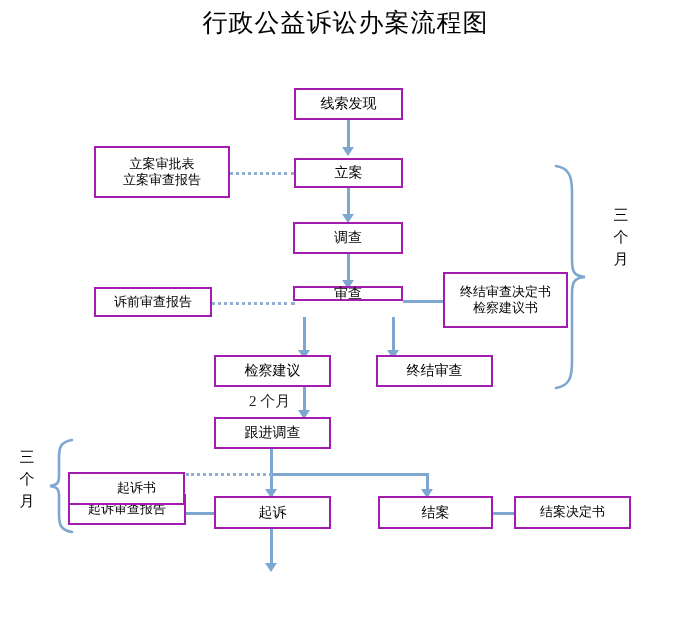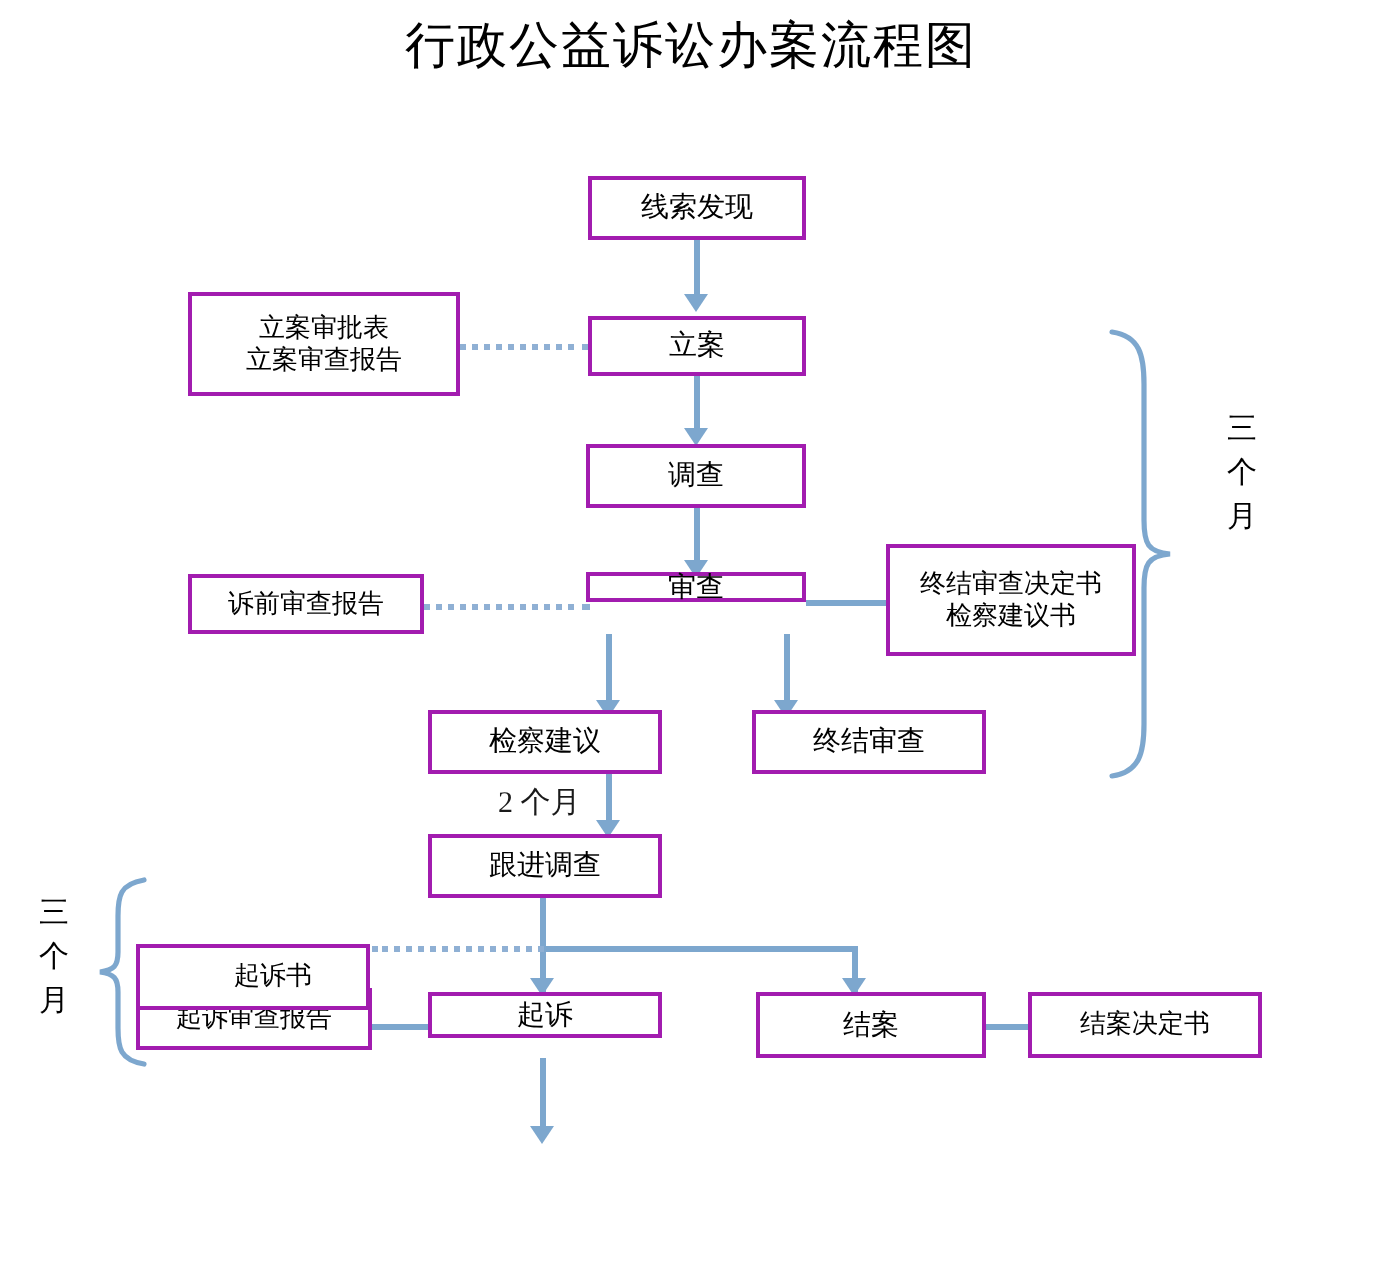--- a/index.html
+++ b/index.html
@@ -176,21 +176,21 @@
   <div class="node" style="left:293px; top:222px; width:110px; height:32px;">调查</div>
 
   <div class="node" style="left:293px; top:286px; width:110px; height:15px;">审查</div>
 
   <div class="node" style="left:214px; top:355px; width:117px; height:32px;">检察建议</div>
 
   <div class="node" style="left:376px; top:355px; width:117px; height:32px;">终结审查</div>
 
   <div class="node" style="left:214px; top:417px; width:117px; height:32px;">跟进调查</div>
 
-  <div class="node" style="left:214px; top:496px; width:117px; height:23px;">起诉</div>
+  <div class="node" style="left:214px; top:496px; width:117px; height:33px;">起诉</div>
 
   <div class="node" style="left:378px; top:496px; width:115px; height:33px;">结案</div>
 
 
   <div class="node doc" style="left:94px; top:146px; width:136px; height:52px;">立案审批表
 立案审查报告</div>
 
   <div class="node doc" style="left:94px; top:287px; width:118px; height:30px;">诉前审查报告</div>
 
   <div class="node doc" style="left:443px; top:272px; width:125px; height:56px;">终结审查决定书

